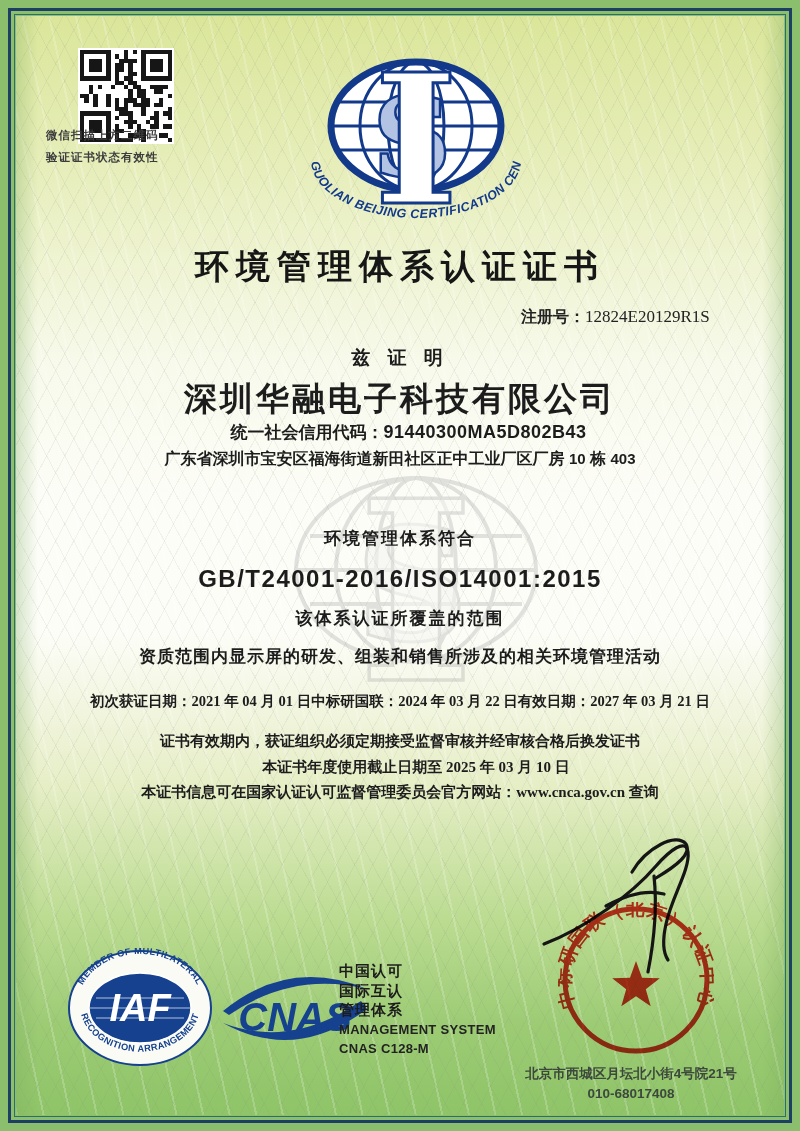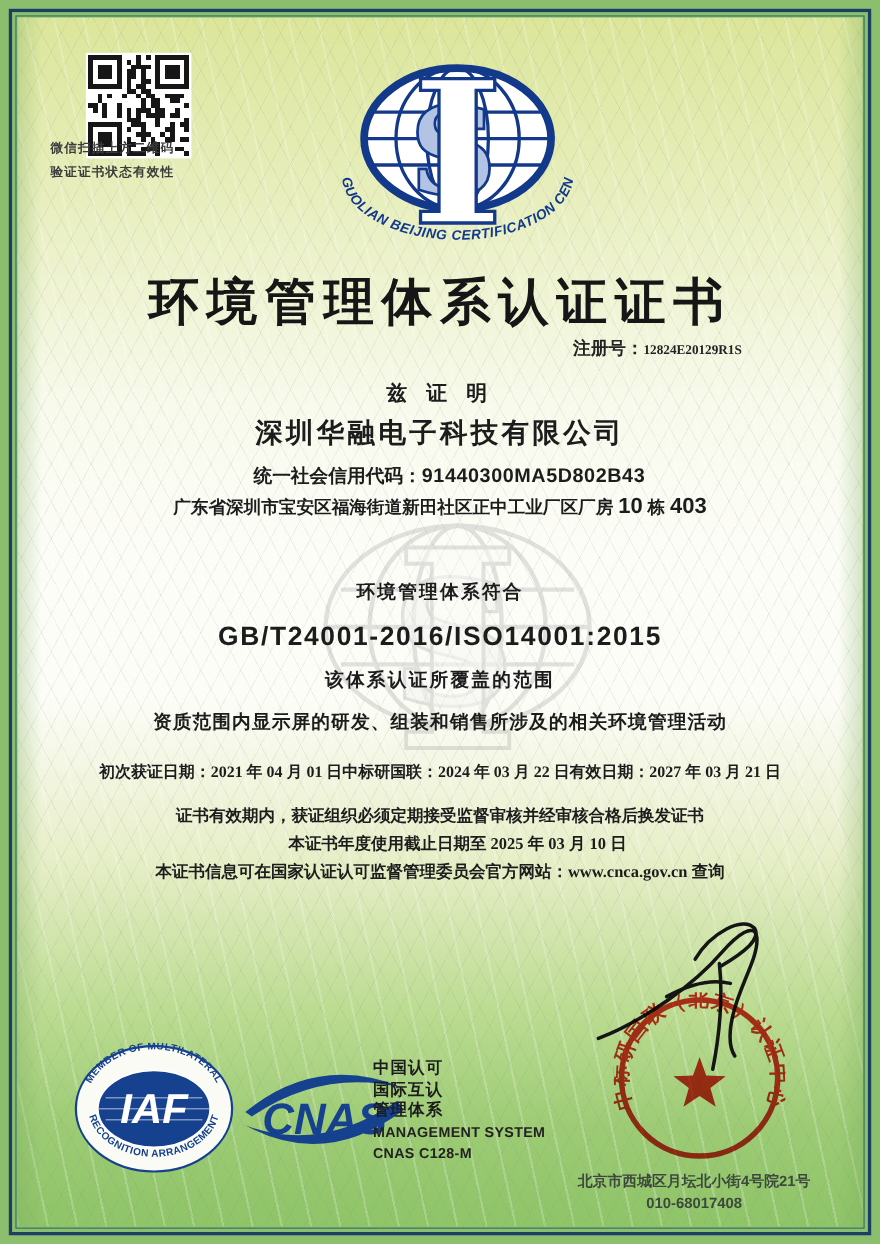--- a/index.html
+++ b/index.html
@@ -26,31 +26,31 @@
   }
   .abs{position:absolute;}
   .cline{position:absolute;left:0;right:0;text-align:center;color:#1c1c1c;white-space:nowrap;}
 
   .qr{left:62px;top:32px;width:92px;height:92px;background:#fff;padding:2px;}
   .qr svg{display:block;width:100%;height:100%;fill:#161616;}
   .qr-cap{left:30px;top:108px;width:180px;color:#3c3c3c;font-size:11.5px;line-height:22px;font-weight:600;letter-spacing:1px;}
 
   .logo{left:283px;top:40px;width:234px;height:172px;}
 
-  .title{top:228px;font-size:46px;font-weight:700;letter-spacing:7px;color:#161616;}
+  .title{top:228px;font-size:34px;font-weight:700;letter-spacing:7px;color:#161616;}
   .reg{left:505px;top:291px;font-size:16px;color:#232323;white-space:nowrap;}
   .reg .lbl{font-weight:700;}
-  .reg .val{font-family:"Liberation Serif",serif;font-weight:700;font-size:12px;}
+  .reg .val{font-family:"Liberation Serif",serif;font-weight:400;font-size:17px;}
 
   .certify{top:329px;font-size:19px;font-weight:700;letter-spacing:6px;}
-  .company{top:361px;font-size:25px;font-weight:600;letter-spacing:3px;}
+  .company{top:361px;font-size:33px;font-weight:600;letter-spacing:3px;}
   .credit{top:405px;font-size:17px;font-weight:600;margin-left:17px;}
   .credit .val{font-weight:800;font-size:18px;letter-spacing:.5px;}
   .addr{top:433px;font-size:16px;font-weight:600;}
-  .addr b{font-weight:800;font-size:20px;}
+  .addr b{font-weight:800;font-size:15px;}
 
   .watermark{left:228px;top:452px;width:344px;height:232px;opacity:.33;pointer-events:none;}
 
   .conform{top:511px;font-size:17px;font-weight:700;letter-spacing:2px;}
   .standard{top:549px;font-size:24px;font-weight:700;letter-spacing:1.5px;}
   .scopehead{top:591px;font-size:17px;font-weight:700;letter-spacing:2px;}
   .scope{top:629px;font-size:17px;font-weight:700;letter-spacing:1px;}
 
   .dates{left:0;right:0;top:676px;display:flex;justify-content:center;padding:0 32px;
          font-family:"Liberation Serif",serif;font-size:14.5px;font-weight:600;color:#1c1c1c;white-space:nowrap;}

